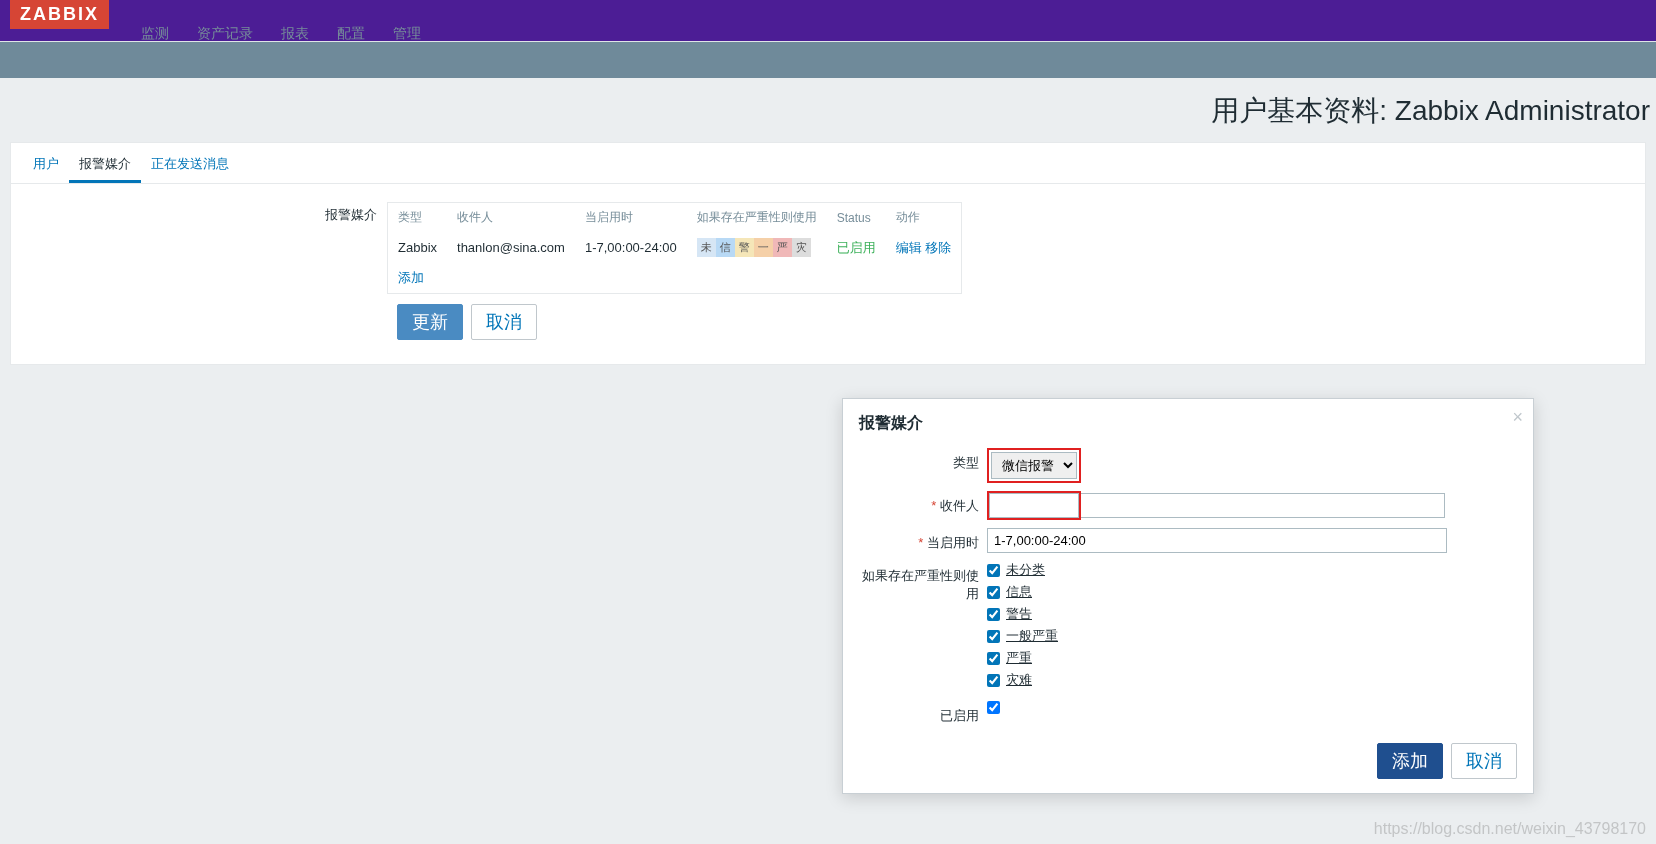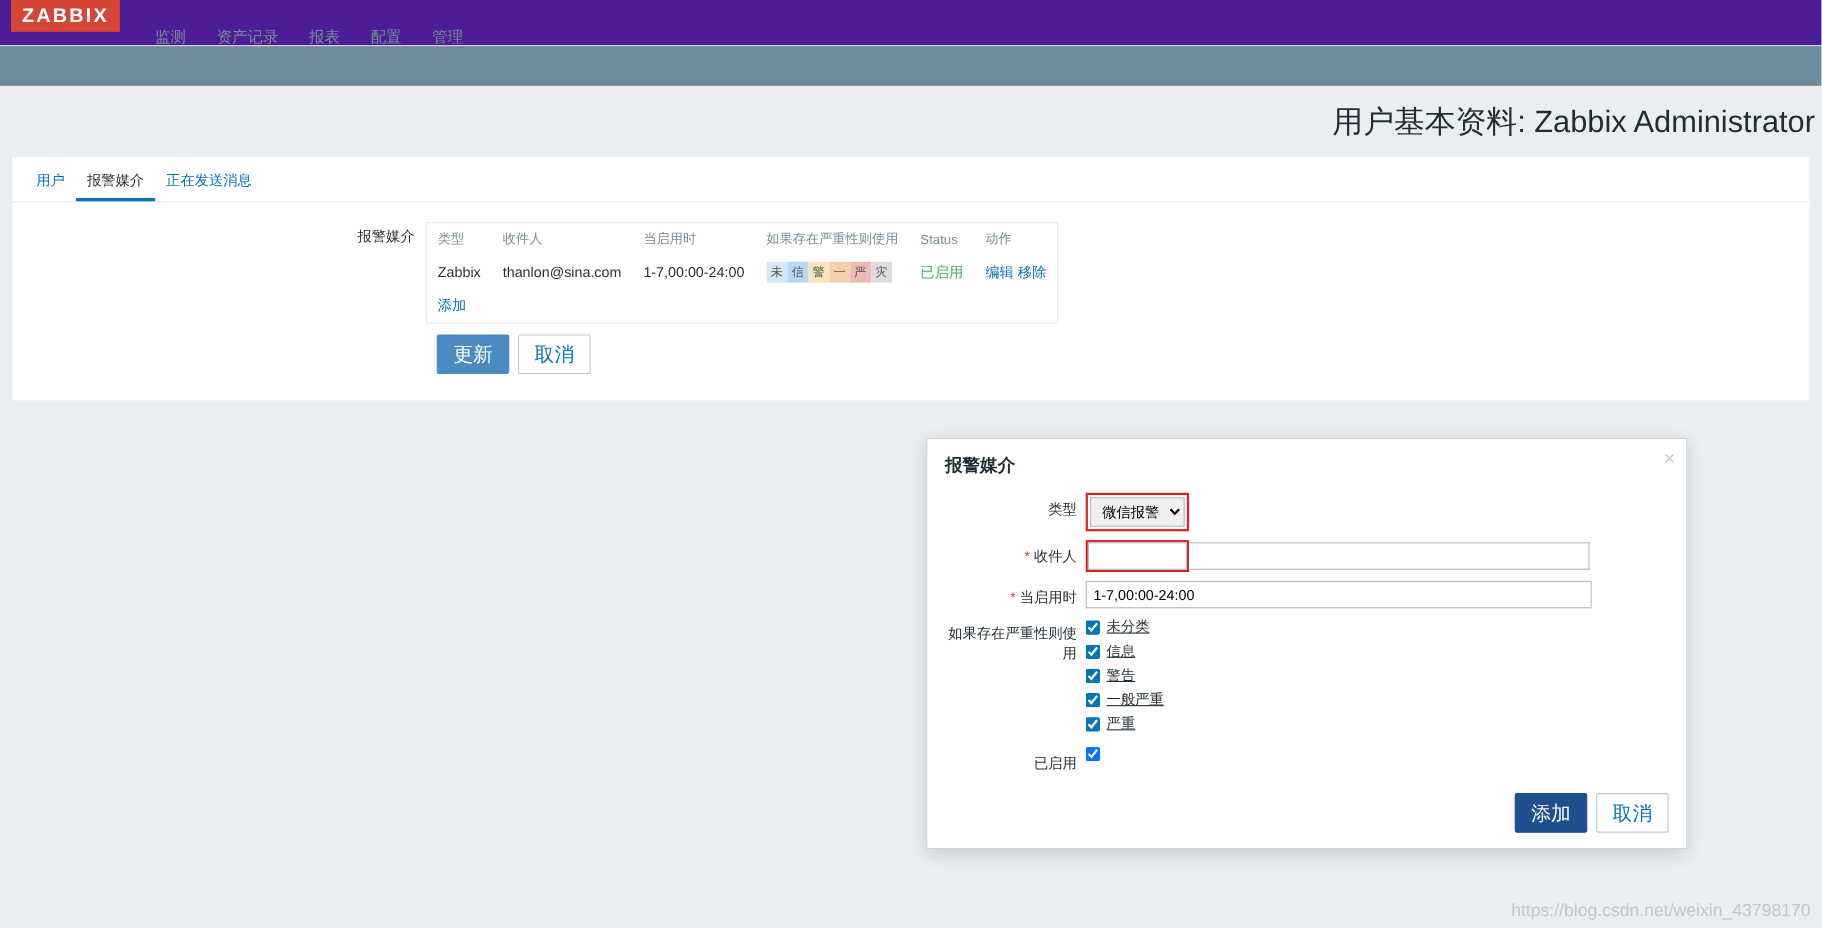--- a/index.html
+++ b/index.html
@@ -191,20 +191,24 @@
             <span>警告</span>
           </div>
         <div class="chkrow">
             <input type="checkbox" checked="" style="">
             <span>一般严重</span>
           </div>
         <div class="chkrow">
             <input type="checkbox" checked="" style="">
             <span>严重</span>
           </div>
+        <div class="chkrow">
+            <input type="checkbox" checked="" style="">
+            <span>灾难</span>
+          </div>
       </div>
     </div>
     <div class="mrow">
       <div class="mlabel">已启用</div>
       <div class="mfield">
         <input type="checkbox" checked="" style="">
       </div>
     </div>
   </div>
   <div class="modal-foot">

